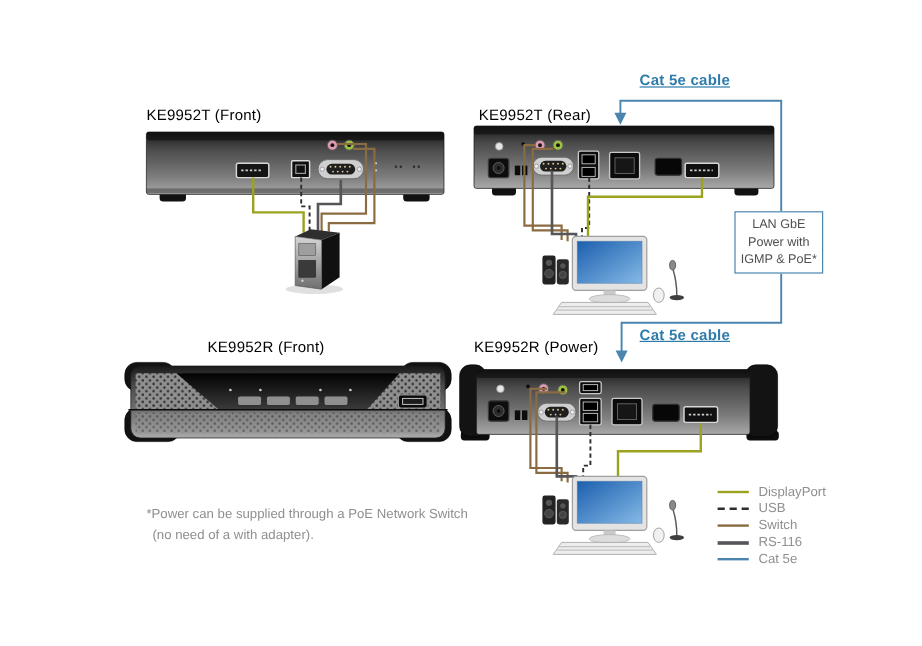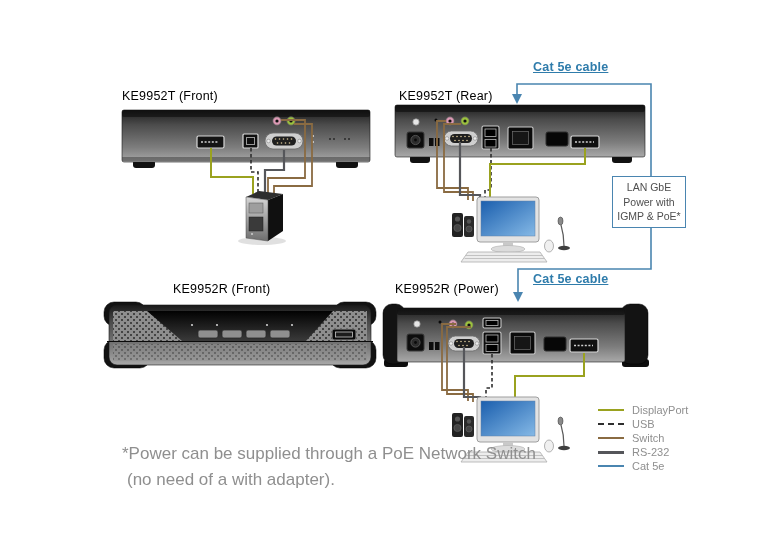--- a/index.html
+++ b/index.html
@@ -23,21 +23,21 @@
   .legend{position:absolute;left:598px;top:403px;}
   .legend-row{display:flex;align-items:center;height:14px;}
   .legend-sample{width:26px;height:0;margin-right:8px;flex:0 0 auto;}
   .ls-displayport{border-top:2px solid #9aa21f;}
   .ls-usb{border-top:2px dashed #2e2e2e;}
   .ls-audio{border-top:2px solid #8a6b42;}
   .ls-rs232{border-top:3px solid #55565a;}
   .ls-cat5e{border-top:2px solid #4a85b0;}
   .legend-label{font-size:11px;color:#8f8f8f;white-space:nowrap;}
   .footnote{
-    position:absolute;left:122px;top:441px;font-size:17px;color:#8f8f8f;line-height:1.55;
+    position:absolute;left:122px;top:421px;font-size:11px;color:#8f8f8f;line-height:1.55;
   }
   .footnote .fn2{padding-left:5px;}
 </style>
 </head>
 <body>
 
 <div id="stage">
 
 <svg id="diagram-svg" width="768" height="538" viewBox="0 0 768 538">
   <defs>
@@ -364,21 +364,21 @@
     <div class="legend-row">
       <span class="legend-sample ls-usb"></span>
       <span class="legend-label">USB</span>
     </div>
     <div class="legend-row">
       <span class="legend-sample ls-audio"></span>
       <span class="legend-label">Switch</span>
     </div>
     <div class="legend-row">
       <span class="legend-sample ls-rs232"></span>
-      <span class="legend-label">RS-232</span>
+      <span class="legend-label">RS-116</span>
     </div>
     <div class="legend-row">
       <span class="legend-sample ls-cat5e"></span>
       <span class="legend-label">Cat 5e</span>
     </div>
   </div>
 
   <div class="footnote">
     <div>*Power can be supplied through a PoE Network Switch</div>
     <div class="fn2">(no need of a with adapter).</div>

